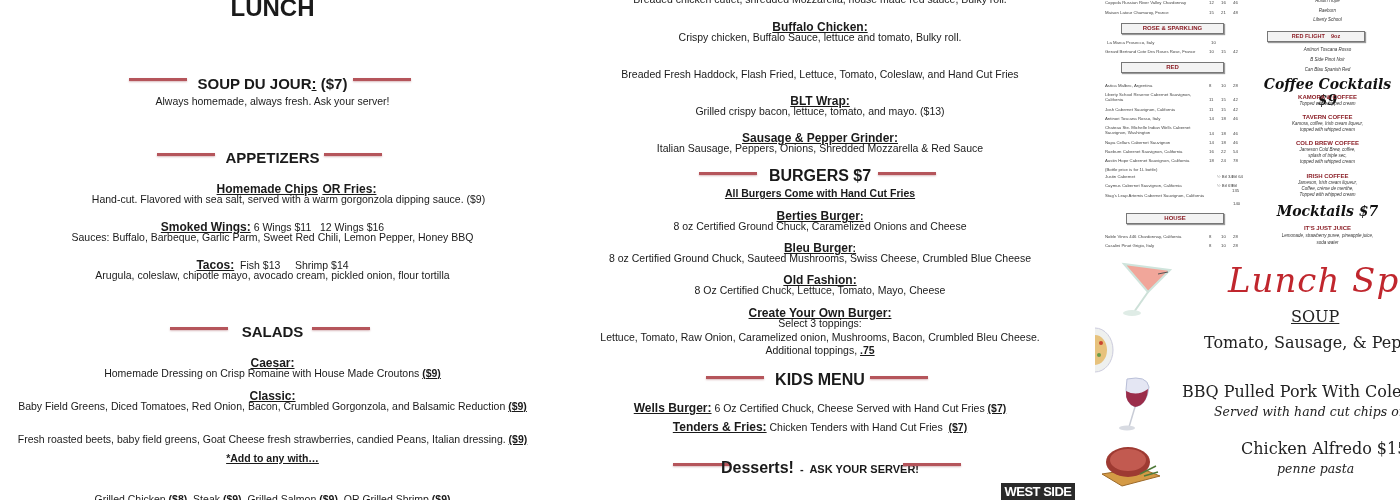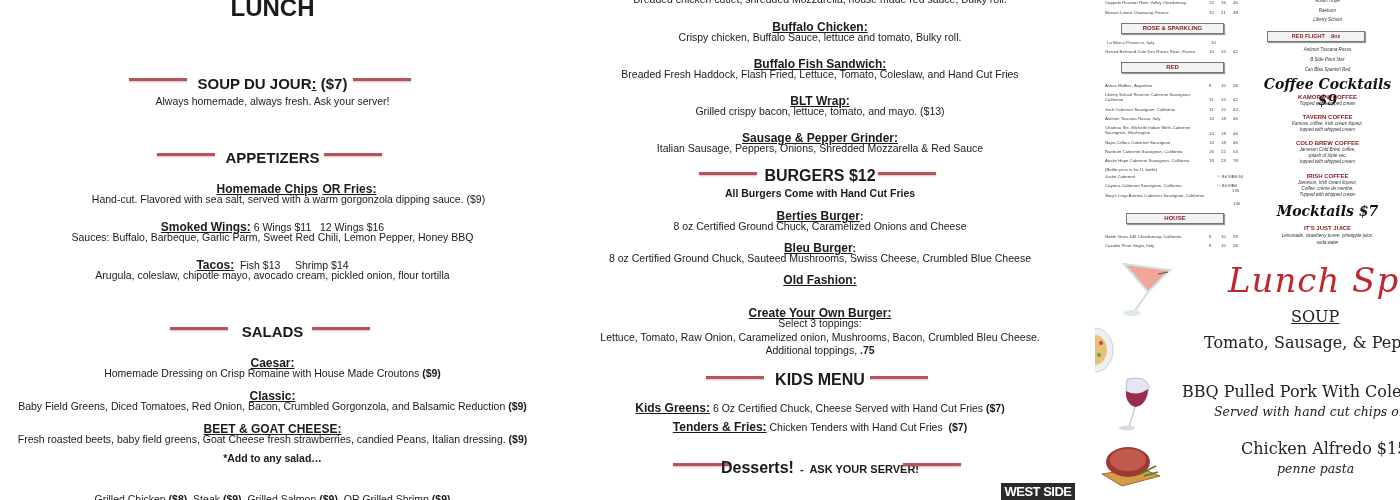--- a/index.html
+++ b/index.html
@@ -9,21 +9,21 @@
   #left { left:0; width:545px; }
   #mid { left:600px; width:440px; }
   #right { left:1095px; width:305px; }
   .c { position:absolute; left:0; right:0; text-align:center; white-space:nowrap; }
   .title { font-weight:bold; font-size:24px; }
   .head { font-weight:bold; font-size:15px; }
   .head.big { font-size:16px; }
   .rule { position:absolute; height:3px; background:#b5555b; box-shadow:0 1px 2px rgba(150,60,70,0.35); }
   .name { font-weight:bold; font-size:12px; text-decoration:underline; }
   .desc { font-size:10.5px; }
-  .b { font-weight:bold; }
+  .b { font-weight:bold;text-decoration:underline; }
   .u { text-decoration:underline; font-weight:bold; }
   .small-caps { font-size:11px; font-weight:bold; }
   .wrow { position:absolute; left:10px; width:138px; font-size:4.3px; color:#444; line-height:5px; }
   .wrow .n { position:absolute; left:0; width:100px; }
   .wrow .p1 { position:absolute; left:104px; }
   .wrow .p2 { position:absolute; left:116px; }
   .wrow .p3 { position:absolute; left:128px; }
   .wbox { position:absolute; border:1px solid #777; background:#f3f3f3; color:#8b1e26;
           font-weight:bold; font-size:6px; text-align:center; height:9px; line-height:9px;
           box-shadow:1px 1px 1px #999; }
@@ -63,67 +63,66 @@
   <div class="rule" style="left:170px; top:327px; width:58px;"></div>
   <div class="c head" style="top:323px;">SALADS</div>
   <div class="rule" style="left:312px; top:327px; width:58px;"></div>
 
   <div class="c" style="top:353px;"><span class="name">Caesar:</span></div>
   <div class="c desc" style="top:367px;"><span>Homemade Dressing on Crisp Romaine with House Made Croutons </span><span class="b">($9)</span></div>
 
   <div class="c" style="top:386px;"><span class="name">Classic:</span></div>
   <div class="c desc" style="top:400px;"><span>Baby Field Greens, Diced Tomatoes, Red Onion, Bacon, Crumbled Gorgonzola, and Balsamic Reduction </span><span class="b">($9)</span></div>
 
-  <div class="c" style="top:419px;"><span class="name">BEET &amp; GOAT CHEESE:</span></div>
   <div class="c desc" style="top:433px;"><span>Fresh roasted beets, baby field greens, Goat Cheese fresh strawberries, candied Peans, Italian dressing. </span><span class="b">($9)</span></div>
 
-  <div class="c desc b" style="top:452px;">*Add to any salad…</div>
+  <div class="c desc b" style="top:452px;">*Add to any with…</div>
   <div class="c desc" style="top:493px;">
     <span>Grilled Chicken </span><span class="b">($8)</span><span>, Steak </span><span class="b">($9)</span><span>, Grilled Salmon </span><span class="b">($9),</span><span> OR Grilled Shrimp </span><span class="b">($9)</span>
   </div>
 </div>
 
 <div id="mid" class="panel">
   <div class="c desc" style="top:-7px;">Breaded chicken cutlet, shredded Mozzarella, house made red sauce, Bulky roll.</div>
 
   <div class="c" style="top:17px;"><span class="name">Buffalo Chicken:</span></div>
   <div class="c desc" style="top:31px;">Crispy chicken, Buffalo Sauce, lettuce and tomato, Bulky roll.</div>
 
-  <div class="c" style="top:54px;"><span class="name">Buffalo Fish Sandwich:</span></div>
   <div class="c" style="top:91px;"><span class="name">BLT Wrap:</span></div>
 
   <div class="c desc" style="top:68px;">Breaded Fresh Haddock, Flash Fried, Lettuce, Tomato, Coleslaw, and Hand Cut Fries</div>
   <div class="c desc" style="top:105px;">Grilled crispy bacon, lettuce, tomato, and mayo. ($13)</div>
 
   <div class="c" style="top:128px;"><span class="name">Sausage &amp; Pepper Grinder:</span></div>
   <div class="c desc" style="top:142px;">Italian Sausage, Peppers, Onions, Shredded Mozzarella &amp; Red Sauce</div>
 
   <div class="rule" style="left:99px; top:172px; width:58px;"></div>
-  <div class="c head big" style="top:167px;">BURGERS $12</div>
+  <div class="c head big" style="top:167px;">BURGERS $7</div>
   <div class="rule" style="left:278px; top:172px; width:58px;"></div>
   <div class="c desc b" style="top:187px;">All Burgers Come with Hand Cut Fries</div>
 
   <div class="c" style="top:206px;"><span class="name">Berties Burger</span><span class="b desc">:</span></div>
   <div class="c desc" style="top:220px;">8 oz Certified Ground Chuck, Caramelized Onions and Cheese</div>
 
   <div class="c" style="top:238px;"><span class="name">Bleu Burger</span><span class="b desc">:</span></div>
   <div class="c desc" style="top:252px;">8 oz Certified Ground Chuck, Sauteed Mushrooms, Swiss Cheese, Crumbled Blue Cheese</div>
 
   <div class="c" style="top:270px;"><span class="name">Old Fashion:</span></div>
+  <div class="c desc" style="top:284px;">8 Oz Certified Chuck, Lettuce, Tomato, Mayo, Cheese</div>
 
   <div class="c" style="top:303px;"><span class="name">Create Your Own Burger:</span></div>
   <div class="c desc" style="top:317px;">Select 3 toppings:</div>
   <div class="c desc" style="top:331px;">Lettuce, Tomato, Raw Onion, Caramelized onion, Mushrooms, Bacon, Crumbled Bleu Cheese.</div>
   <div class="c desc" style="top:344px;"><span>Additional toppings, </span><span class="b">.75</span></div>
 
   <div class="rule" style="left:106px; top:376px; width:58px;"></div>
   <div class="c head big" style="top:371px;">KIDS MENU</div>
   <div class="rule" style="left:270px; top:376px; width:58px;"></div>
 
-  <div class="c desc" style="top:401px;"><span class="name">Kids Greens:</span><span style="white-space:pre"> 6 Oz Certified Chuck, Cheese Served with Hand Cut Fries </span><span class="b">($7)</span></div>
+  <div class="c desc" style="top:401px;"><span class="name">Wells Burger:</span><span style="white-space:pre"> 6 Oz Certified Chuck, Cheese Served with Hand Cut Fries </span><span class="b">($7)</span></div>
   <div class="c desc" style="top:420px;"><span class="name">Tenders &amp; Fries:</span><span style="white-space:pre"> Chicken Tenders with Hand Cut Fries  </span><span class="b">($7)</span></div>
 
   <div class="rule" style="left:73px; top:463px; width:58px;"></div>
   <div class="c" style="top:459px;"><span class="head big" style="font-weight:normal;font-weight:bold;">Desserts!</span><span class="small-caps" style="white-space:pre">  -  </span><span class="small-caps">ASK YOUR SERVER!</span></div>
   <div class="rule" style="left:303px; top:463px; width:58px;"></div>
 </div>
 
 <div class="logo">WEST SIDE</div>
 
 <div id="right" class="panel">

